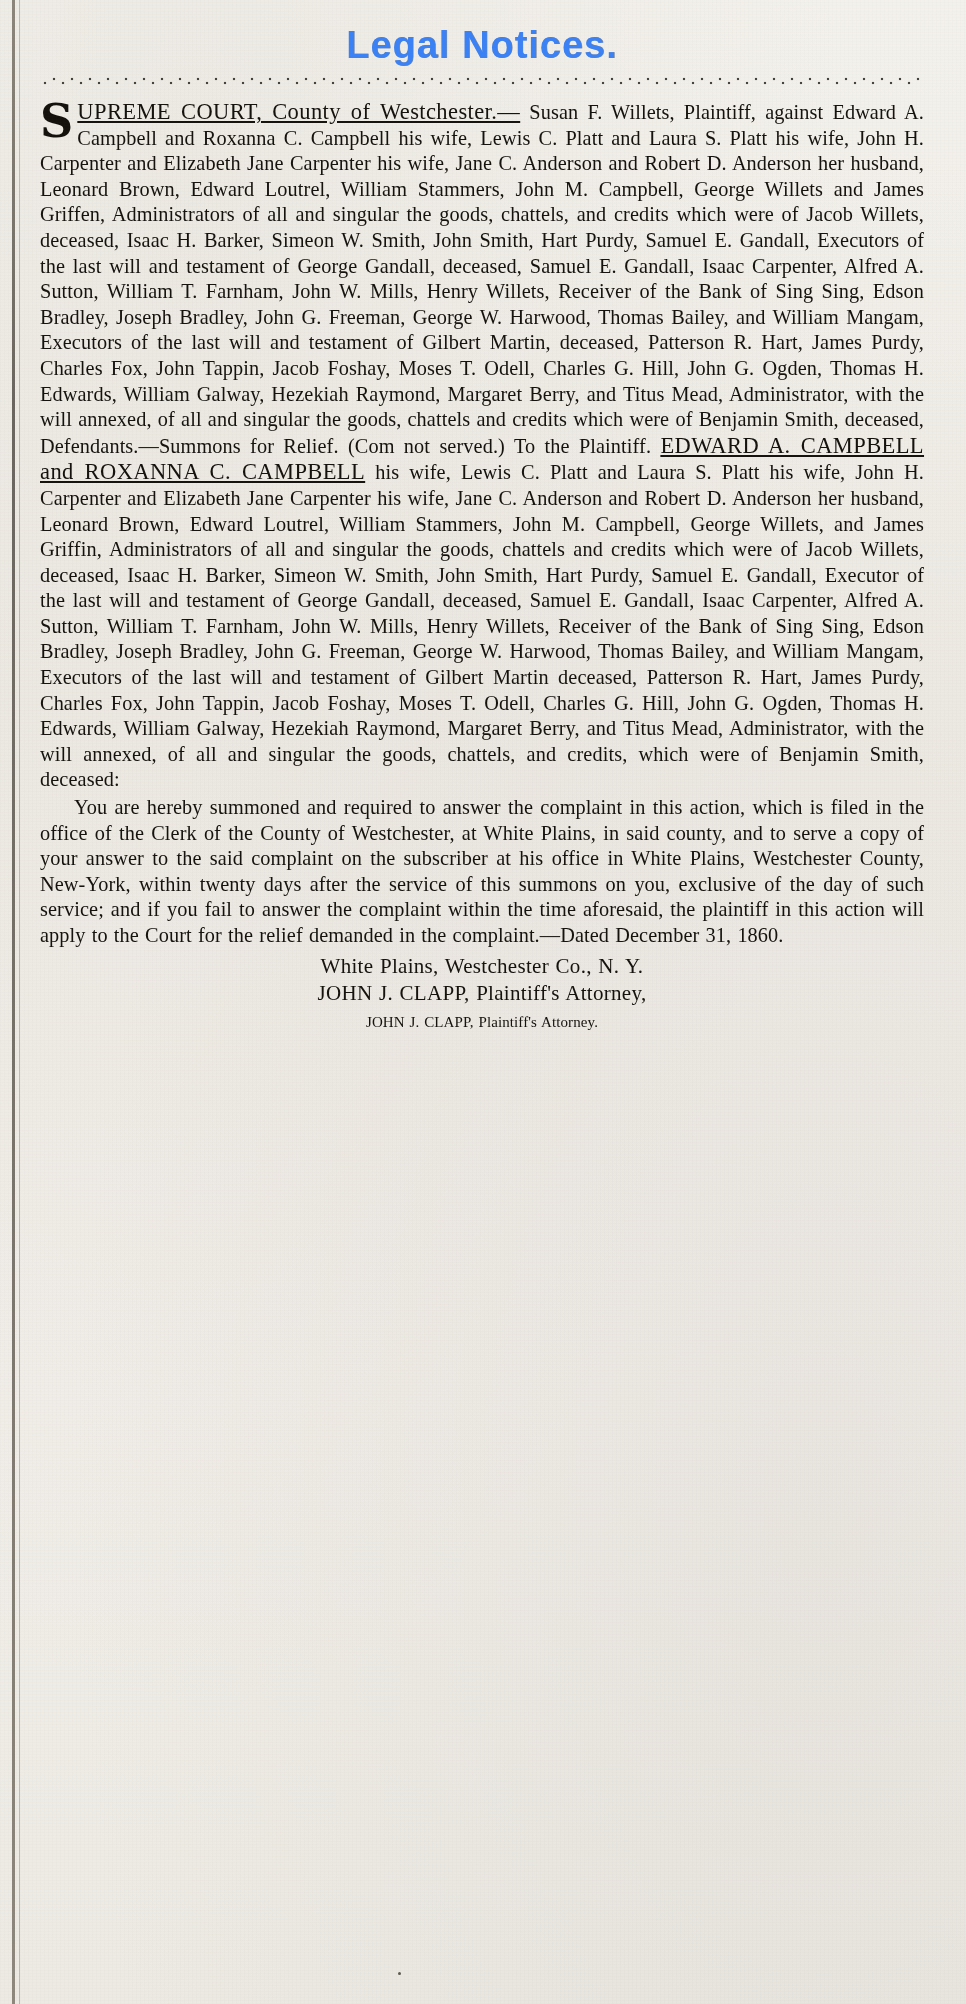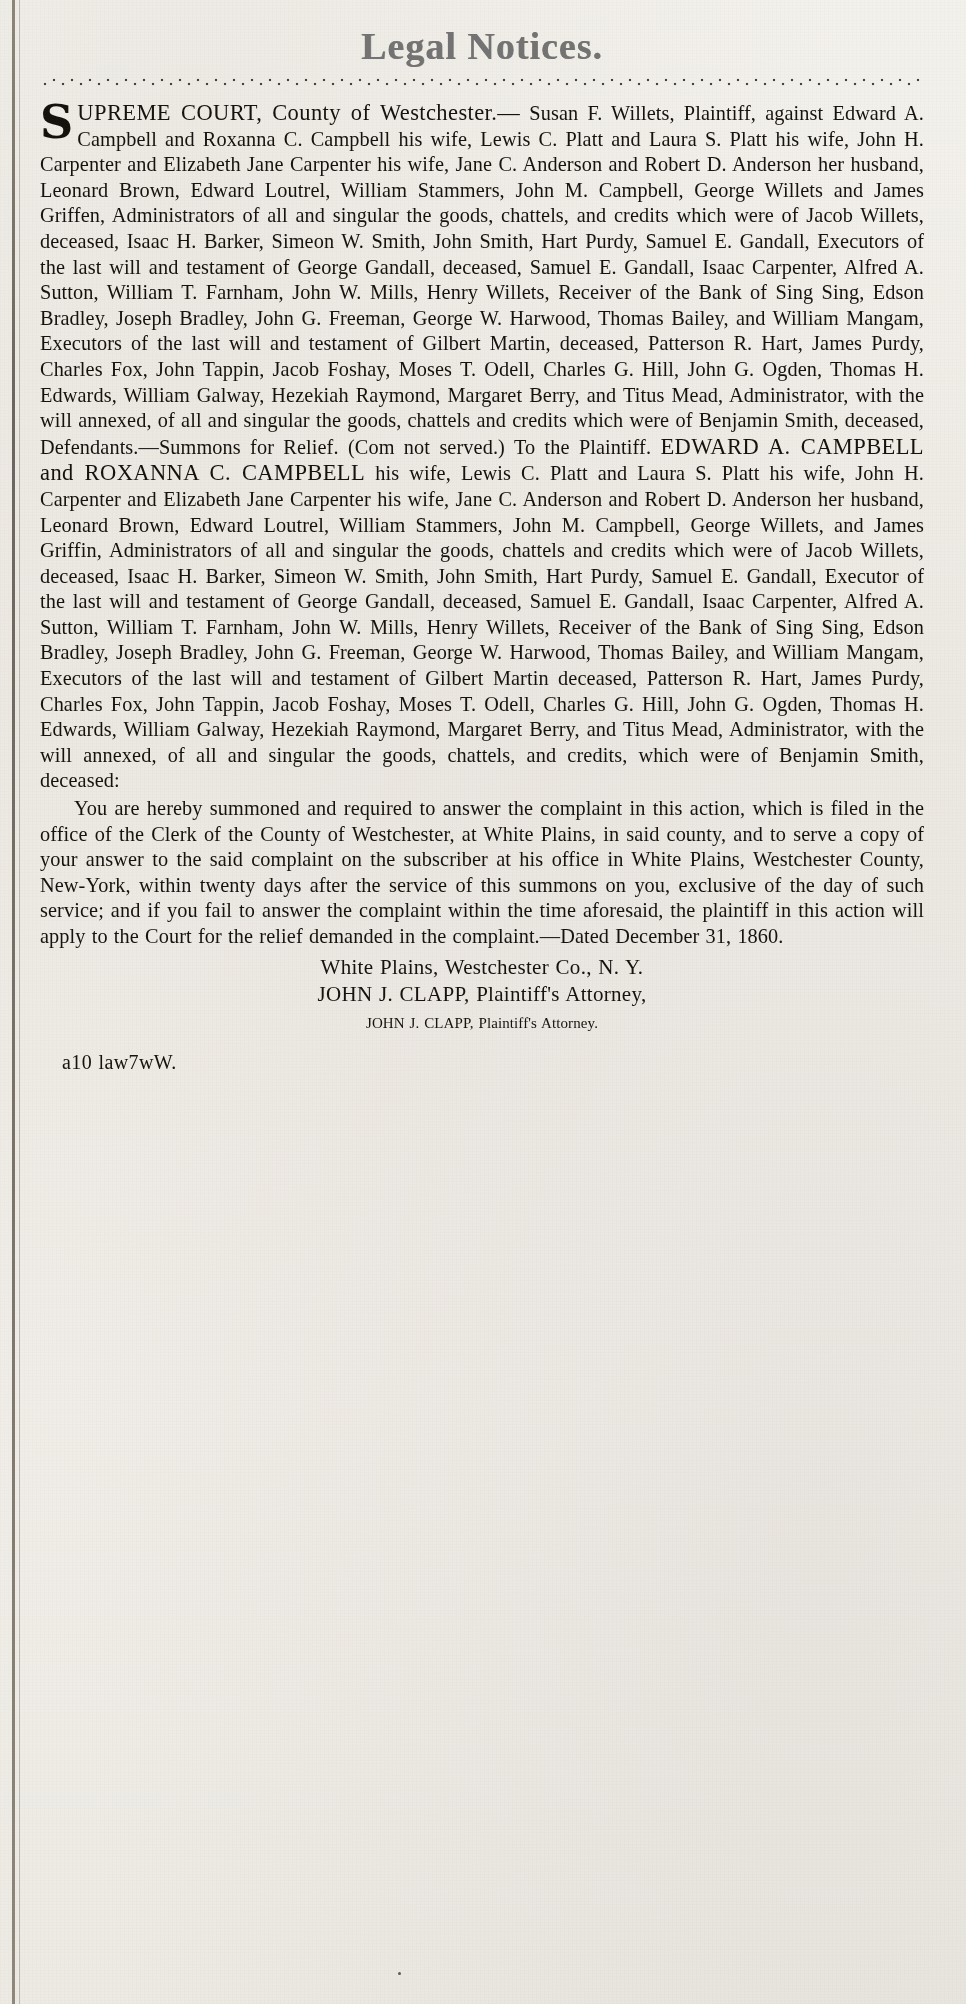--- a/index.html
+++ b/index.html
@@ -61,25 +61,25 @@
     left: 28px;
     top: 0;
     width: 908px;
     height: 2004px;
     box-sizing: border-box;
     padding: 10px 12px 0 12px;
   }
 
   .headline {
     text-align: center;
-    font-family: Liberation Serif, serif;
+    font-family: Liberation Sans, sans-serif;
     font-weight: 700;
     font-size: 38px;
     letter-spacing: 1px;
-    color: #737373;
+    color: #3b82f6;
     margin: 14px 0 6px 0;
     text-shadow: 0.4px 0.3px 0 rgba(60,55,48,0.5);
   }
 
   .squiggle {
     height: 16px;
     margin: 2px 0 10px 0;
     background-repeat: repeat-x;
     background-size: 18px 10px;
     background-position: center;
@@ -108,20 +108,21 @@
     font-weight: 700;
     font-size: 46px;
     line-height: 40px;
     padding: 2px 4px 0 0;
     color: #14110d;
   }
 
   .bigcaps {
     font-size: 22.5px;
     letter-spacing: 0.4px;
+    text-decoration: underline;
   }
 
   .sig {
     text-align: center;
     font-size: 21px;
     line-height: 27px;
     margin: 4px 0 2px 0;
     letter-spacing: 0.3px;
   }
 
@@ -177,18 +178,17 @@
     <div class="sig">
       <div>White Plains, Westchester Co., N. Y.</div>
       <div>JOHN J. CLAPP, Plaintiff's Attorney,</div>
     </div>
 
 
     <div class="sig-2">
       <div>JOHN J. CLAPP, Plaintiff's Attorney.</div>
     </div>
 
-    <div class="footer-code">a10 law7wW.</div>
   </div>
 </div>
 
 <div class="dot-mid"></div>
 <div class="noise"></div>
 
 </body></html>

